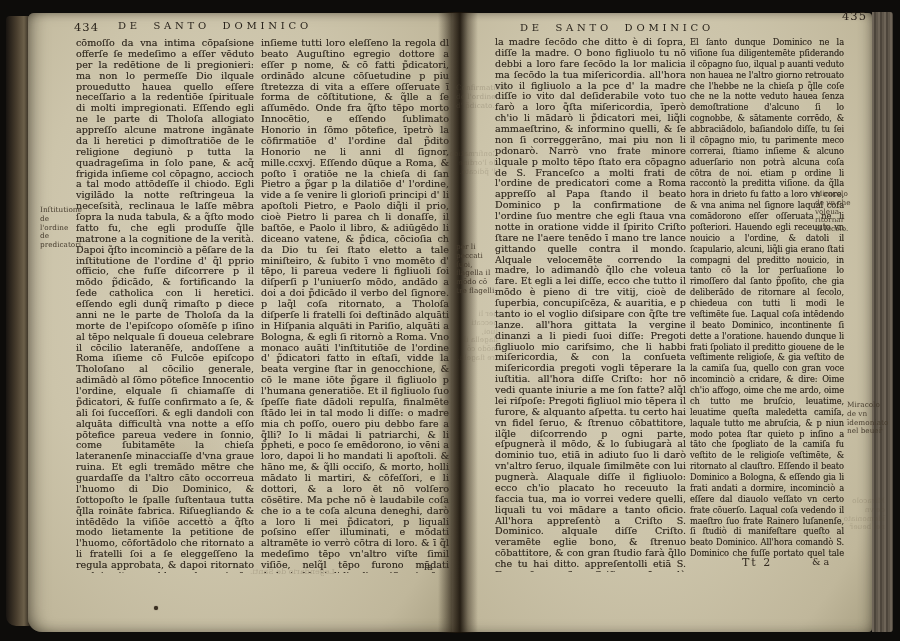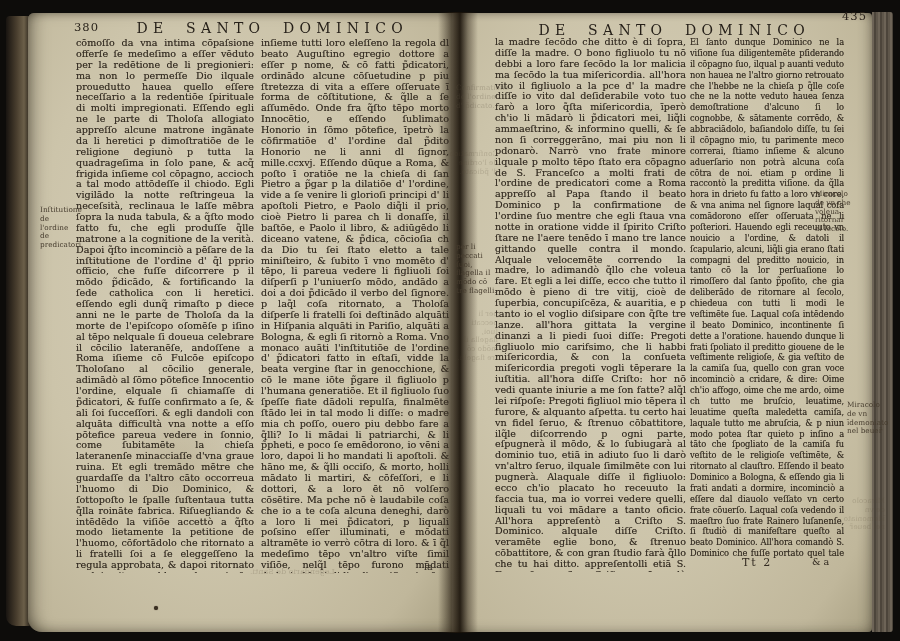--- a/index.html
+++ b/index.html
@@ -37,22 +37,22 @@
   }
   .gutter{
     position:absolute;left:438px;top:12px;width:40px;height:621px;
     background:linear-gradient(90deg,rgba(40,30,18,0) 0%,rgba(35,26,15,.78) 42%,rgba(24,17,9,.92) 55%,rgba(40,30,18,.45) 75%,rgba(40,30,18,0) 100%);
     pointer-events:none;
   }
   
   .abs{position:absolute;}
   .pageno{font-size:11.5px;letter-spacing:1px;color:#2a231b;}
   .running-header{
-    font-size:14px;letter-spacing:.38em;word-spacing:.55em;
-    color:#251f18;text-align:right;white-space:nowrap;
+    font-size:10px;letter-spacing:.38em;word-spacing:.55em;
+    color:#251f18;text-align:left;white-space:nowrap;
   }
   .col{
     font-size:9.6px;line-height:10.87px;text-align:justify;
     overflow:hidden;color:#342c22;
     text-shadow:0 0 .4px rgba(51,43,33,.55);
   }
   .col-narrow{font-size:8.3px;letter-spacing:-.1px;line-height:10.87px;}
   .margin-note{
     font-size:7.3px;line-height:8.8px;color:#463c2e;text-align:left;
   }
@@ -80,21 +80,21 @@
 <div class="page page-left"></div>
 
 <div class="page page-right"></div>
 
 <div class="gutter"></div>
 
 <div class="stain" style="left:120px;top:380px;width:120px;height:160px;"></div>
 <div class="stain" style="left:600px;top:90px;width:140px;height:140px;"></div>
 <div class="ink-dot" style="left:154px;top:606px;"></div>
 
-<div class="abs pageno" style="left:74px;top:20px;">380</div>
+<div class="abs pageno" style="left:74px;top:20px;">434</div>
 <div class="abs running-header" style="left:118px;top:20px;width:290px;">DE SANTO DOMINICO</div>
 
 <div class="abs margin-note" style="left:40px;top:206px;width:36px;">Inſtitutione de l'ordine de predicatori.</div>
 
 <div class="abs col" style="left:76px;top:38px;width:178px;height:535px;">cōmoſſo da vna intima cōpaſsione offerſe ſe medeſimo a eſſer vēduto per la redētione de li pregionieri: ma non lo permeſſe Dio ilquale prouedutto hauea quello eſſere neceſſario a la redentiōe ſpirituale di molti impregionati. Eſſendo egli ne le parte di Tholoſa allogiato appreſſo alcune matrone ingānate da li heretici p dimoſtratiōe de le religione degiunò p tutta la quadrageſima in ſolo pane, &amp; acq̃ frigida inſieme col cōpagno, accioch a tal modo attōdeſſe il chiodo. Egli vigilādo la notte reſtringeua la neceſsità, reclinaua le laſſe mēbra ſopra la nuda tabula, &amp; a q̃ſto modo fatto fu, che egli produſſe q̃lle matrone a la cognitione de la verità. Dapoi q̃ſto incominciò a pēſare de la inſtitutione de l'ordine d' q̃l pprio officio, che fuſſe diſcorrere p il mōdo p̃dicādo, &amp; fortificando la ſede catholica con li heretici. eſſendo egli dunq̃ rimaſto p diece anni ne le parte de Tholoſa da la morte de l'epiſcopo oſomēſe p iſino al tēpo nelquale ſi doueua celebrare il cōcilio lateranēſe, andoſſene a Roma iſieme cō Fulcōe epiſcopo Tholoſano al cōcilio generale, adimādò al ſōmo pōtefice Innocentio l'ordine, elquale ſi chiamaſſe di p̃dicatori, &amp; fuſſe confirmato a ſe, &amp; ali ſoi ſucceſſori. &amp; egli dandoli con alquāta difficultà vna notte a eſſo pōtefice pareua vedere in ſonnio, come ſubitamēte la chieſa lateranenſe minacciaſſe d'vna graue ruina. Et egli tremādo mētre che guardaſſe da l'altro cāto occorreua l'huomo di Dio Dominico, &amp; ſottopoſto le ſpalle ſuſtentaua tutta q̃lla roināte fabrica. Riſuegliando &amp; intēdēdo la viſiōe accettò a q̃ſto modo lietamente la petitione de l'huomo, cōfortādolo che ritornato a li fratelli ſoi a ſe eleggeſſeno la regula approbata, &amp; dapoi ritornato a lui ritrouarebbe ad ogni ſuo piacere la cōfirmatione. Partito dūque, manifeſtò il parlar del ſommo pōtefice a li frati, liq̃li erano circa ſedeci, &amp; loro inuocato il ſpirito ſāto,</div>
 <div class="abs col" style="left:261px;top:38px;width:188px;height:535px;">inſieme tutti loro eleſſeno la regola dl beato Auguſtino egregio dottore a eſſer p nome, &amp; cō fatti p̃dicatori, ordinādo alcune cōſuetudine p piu ſtretezza di vita a eſſere oſſeruate ī forma de cōſtitutione, &amp; q̃lle a ſe aſſumēdo. Onde fra q̃ſto tēpo morto Innocētio, e eſſendo ſublimato Honorio in ſōmo pōtefice, īpetrò la cōfirmatiōe d' l'ordine dal p̃dito Honorio ne li anni dl ſignor, mille.ccxvj. Eſſendo dūque a Roma, &amp; poſto ī oratiōe ne la chieſa di ſan Pietro a p̃gar p la dilatiōe d' l'ordine, vide a ſe venire li glorioſi principi d' li apoſtoli Pietro, e Paolo diq̃li il prio, cioè Pietro li parea ch li donaſſe, il baſtōe, e Paolo il libro, &amp; adiūgēdo li diceano vatene, &amp; p̃dica, cōcioſia ch da Dio tu ſei ſtato eletto a tale miniſteiro, &amp; ſubito ī vno momēto d' tēpo, li pareua vedere li figliuoli ſoi diſperſi p l'uniuerſo mōdo, andādo a doi a doi p̃dicādo il verbo del ſignore. p laq̃l coſa ritornato, a Tholoſa diſperſe li fratelli ſoi deſtinādo alquāti in Hiſpania alquāti in Pariſio, alquāti a Bologna, &amp; egli ſi ritornò a Roma. Vno monaco auāti l'inſtitutiōe de l'ordine d' p̃dicatori fatto in eſtaſi, vidde la beata vergine ſtar in genocchione, &amp; cō le mane iōte p̃gare il figliuolo p l'humana generatiōe. Et il figliuolo ſuo ſpeſſe fiate dādoli repulſa, finalmēte ſtādo lei in tal modo li diſſe: o madre mia ch poſſo, ouero piu debbo fare a q̃lli? Io li mādai li patriarchi, &amp; li p̃pheti, e poco ſe emēdorono, io vēni a loro, dapoi li ho mandati li apoſtoli. &amp; hāno me, &amp; q̃lli occiſo, &amp; morto, holli mādato li martiri, &amp; cōfeſſori, e li dottori, &amp; a loro ēt nō volſero cōsētire. Ma pche nō è laudabile coſa che io a te coſa alcuna deneghi, darò a loro li mei p̃dicatori, p liquali poſsino eſſer illuminati, e mōdati altramēte io verrò cōtra di loro. &amp; ī q̃l medeſimo tēpo vn'altro viſte ſimil viſiōe, nelq̃l tēpo furono mādati dodeci abbati d' l'ordine ciſtercienſe a Tholoſa cōtra li heretici. Et hauēdo il figliuolo riſpoſo a</div>
 
 <div class="abs catchword" style="left:424px;top:561px;">la</div>
 <div class="abs mirrored" style="left:250px;top:567px;font-size:8px;">Legendario de Santi.</div>
 

